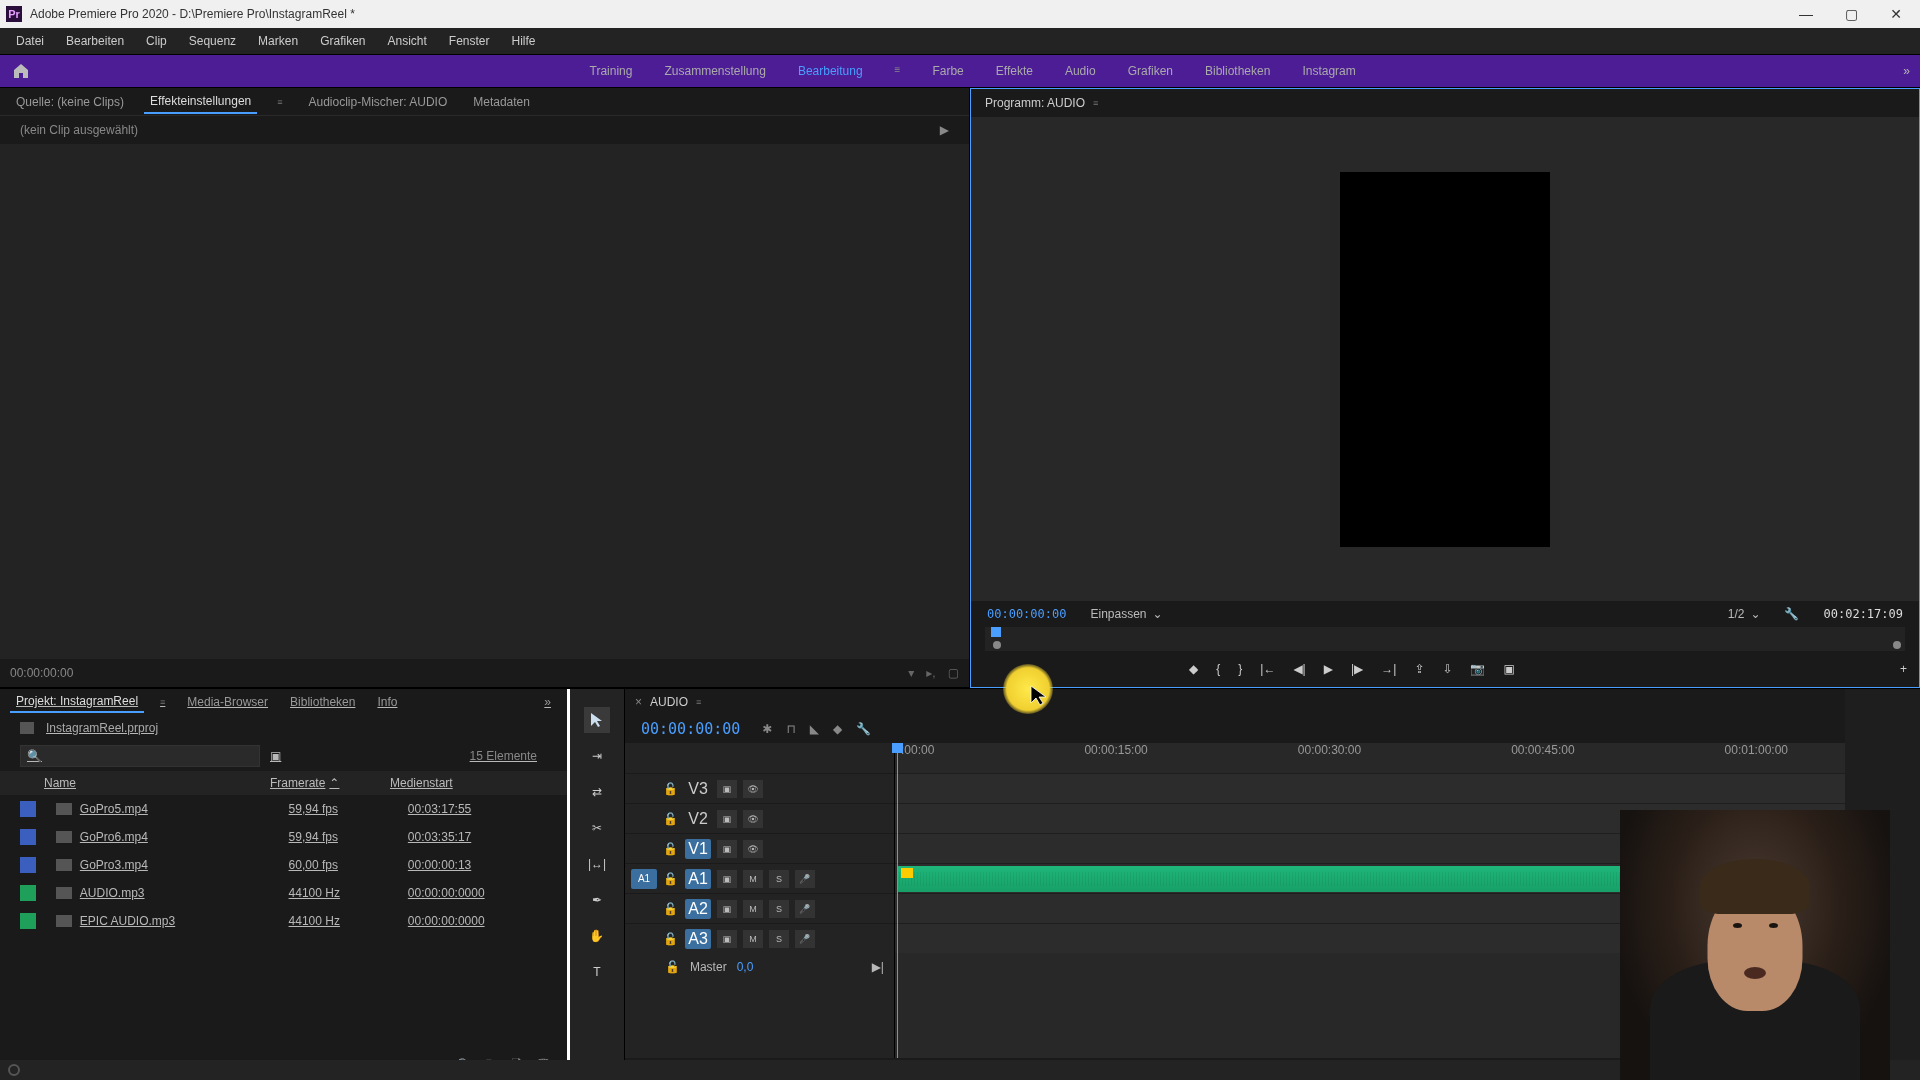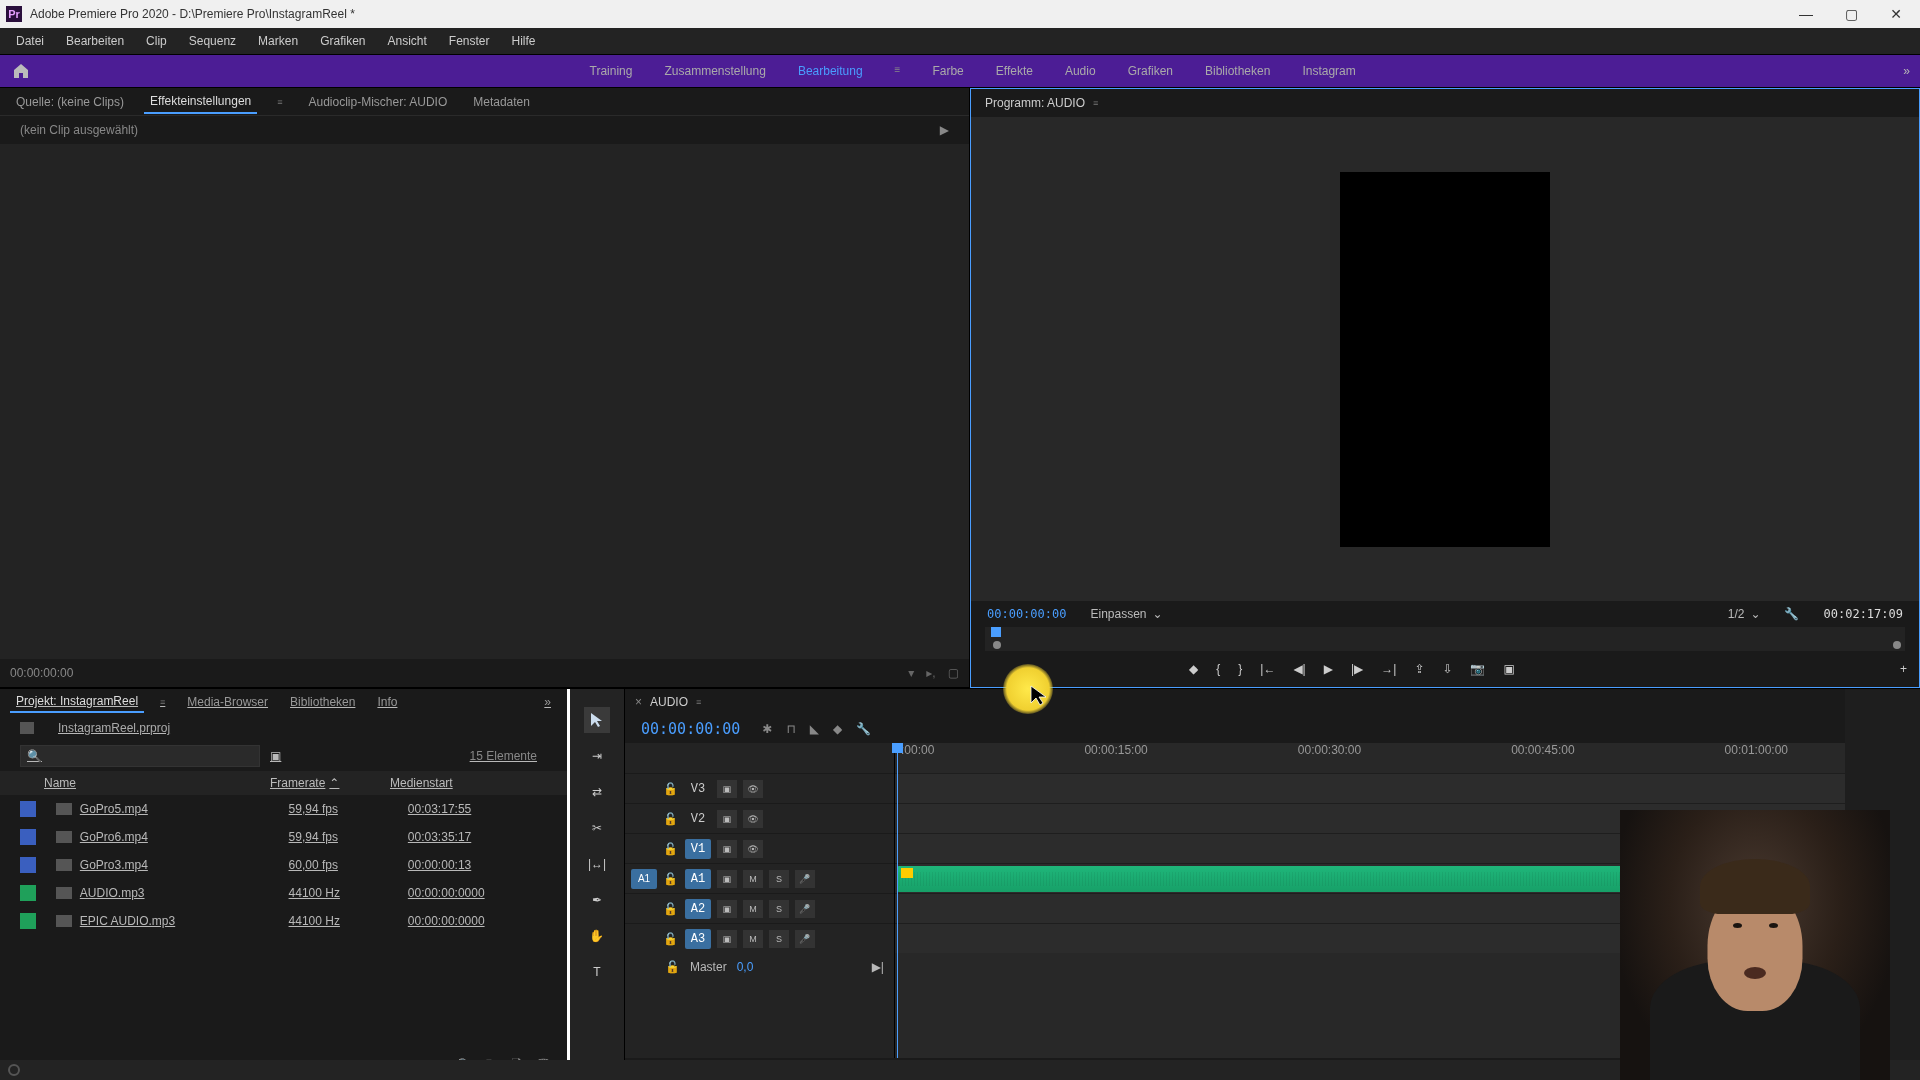--- a/index.html
+++ b/index.html
@@ -63,21 +63,21 @@
 
 
 .bottom { display: grid; grid-template-columns: 570px 55px 1fr 75px; border-top: 1px solid #000; }
 
 .proj { background: #1a1a1a; border-right: 3px solid #ffffff; display: flex; flex-direction: column; text-decoration: underline; }
 .proj .tab-row { height: 26px; display: flex; align-items: center; gap: 10px; padding: 0 10px; }
 .proj .tab-row span { color: #999; cursor: pointer; padding: 3px 6px; }
 .proj .tab-row span.active { color: #ddd; border-bottom: 2px solid #4a9eff; }
 .proj .tab-row .hamb { font-size: 9px; color: #777; }
 .proj .tab-row .overflow { margin-left: auto; }
-.proj .file-row { height: 26px; display: flex; align-items: center; gap: 24px; padding: 0 20px; color: #aaa; }
+.proj .file-row { height: 26px; display: flex; align-items: center; gap: 12px; padding: 0 20px; color: #aaa; }
 .proj .file-row .fldr { width: 14px; height: 12px; background: #555; }
 .proj .search-row { height: 30px; display: flex; align-items: center; gap: 10px; padding: 0 20px; }
 .proj .search-row .sbox { width: 240px; height: 22px; background: #2a2a2a; border: 1px solid #333; display: flex; align-items: center; padding: 0 6px; }
 .proj .search-row .count { margin-left: auto; margin-right: 10px; color: #888; }
 .proj .header-row { height: 24px; display: flex; align-items: center; padding: 0 20px; background: #232323; color: #bbb; }
 .proj .header-row .col1 { width: 250px; padding-left: 24px; }
 .proj .header-row .col2 { width: 120px; display: flex; align-items: flex-start; gap: 4px; }
 .proj .header-row .col3 { width: 140px; }
 .proj .list { flex: 1; overflow: hidden; }
 .proj .row { height: 28px; display: flex; align-items: center; padding: 0 20px; }
@@ -109,21 +109,21 @@
 .timeline .trackhead-col { width: 270px; background: #232323; border-right: 1px solid #000; }
 .timeline .trackhead-col .time-labels { height: 30px; }
 .timeline .tracks-area { flex: 1; position: relative; background: #282828; }
 .timeline .tracks-area .time-ruler { height: 30px; display: flex; gap: 150px; padding-left: 6px; color: #999; font-size: 11px; align-items: flex-start; }
 .timeline .track-row { height: 30px; display: flex; align-items: center; border-top: 1px solid #1a1a1a; }
 .timeline .track-row.audio { height: 30px; }
 .timeline .trackhead-col .track-row { padding-left: 6px; gap: 6px; }
 .timeline .trackhead-col .track-row .patch { width: 26px; height: 20px; background: #3a6fa0; color: #fff; display: flex; align-items: center; justify-content: center; font-size: 10px; border-radius: 2px; }
 .timeline .trackhead-col .track-row .patch.empty { background: transparent; }
 .timeline .trackhead-col .track-row .lock { color: #888; width: 16px; }
-.timeline .trackhead-col .track-row .lbl { width: 26px; height: 20px; display: flex; align-items: center; justify-content: center; font-size: 12px; color: #ccc; font-family: Liberation Mono, monospace; }
+.timeline .trackhead-col .track-row .lbl { width: 26px; height: 20px; display: flex; align-items: center; justify-content: center; font-size: 16px; color: #ccc; }
 .timeline .trackhead-col .track-row .lbl.sel { background: #3a6fa0; color: #fff; border-radius: 2px; }
 .timeline .trackhead-col .track-row .btn { width: 20px; height: 18px; background: #333; display: flex; align-items: center; justify-content: center; font-size: 9px; color: #bbb; }
 .timeline .trackhead-col .master-row { height: 28px; display: flex; align-items: center; padding-left: 40px; gap: 10px; }
 .timeline .tracks-area .track-row { border-top: 1px solid #1e1e1e; background: #2c2c2c; }
 .timeline .tracks-area .track-row.audio-1 { background: #2c2c2c; position: relative; }
 .timeline .tracks-area .audio-clip { position: absolute; left: 2px; top: 2px; height: 26px; width: 745px; background: linear-gradient(to bottom, #1fb67a 0%, #17a068 100%); border-radius: 2px; }
 .timeline .tracks-area .audio-clip::before { content: ''; position: absolute; inset: 6px 2px; background: repeating-linear-gradient(90deg, rgba(0,0,0,0.15) 0 1px, transparent 1px 3px); opacity: 0.4; }
 .timeline .tracks-area .audio-clip .fx { position: absolute; left: 4px; top: 2px; width: 12px; height: 10px; background: #ffcc00; }
 .timeline .playhead { position: absolute; top: 0; bottom: 0; left: 2px; width: 1px; background: #4a9eff; }
 .timeline .playhead::before { content: ''; position: absolute; top: 0; left: -5px; width: 11px; height: 10px; background: #4a9eff; }

